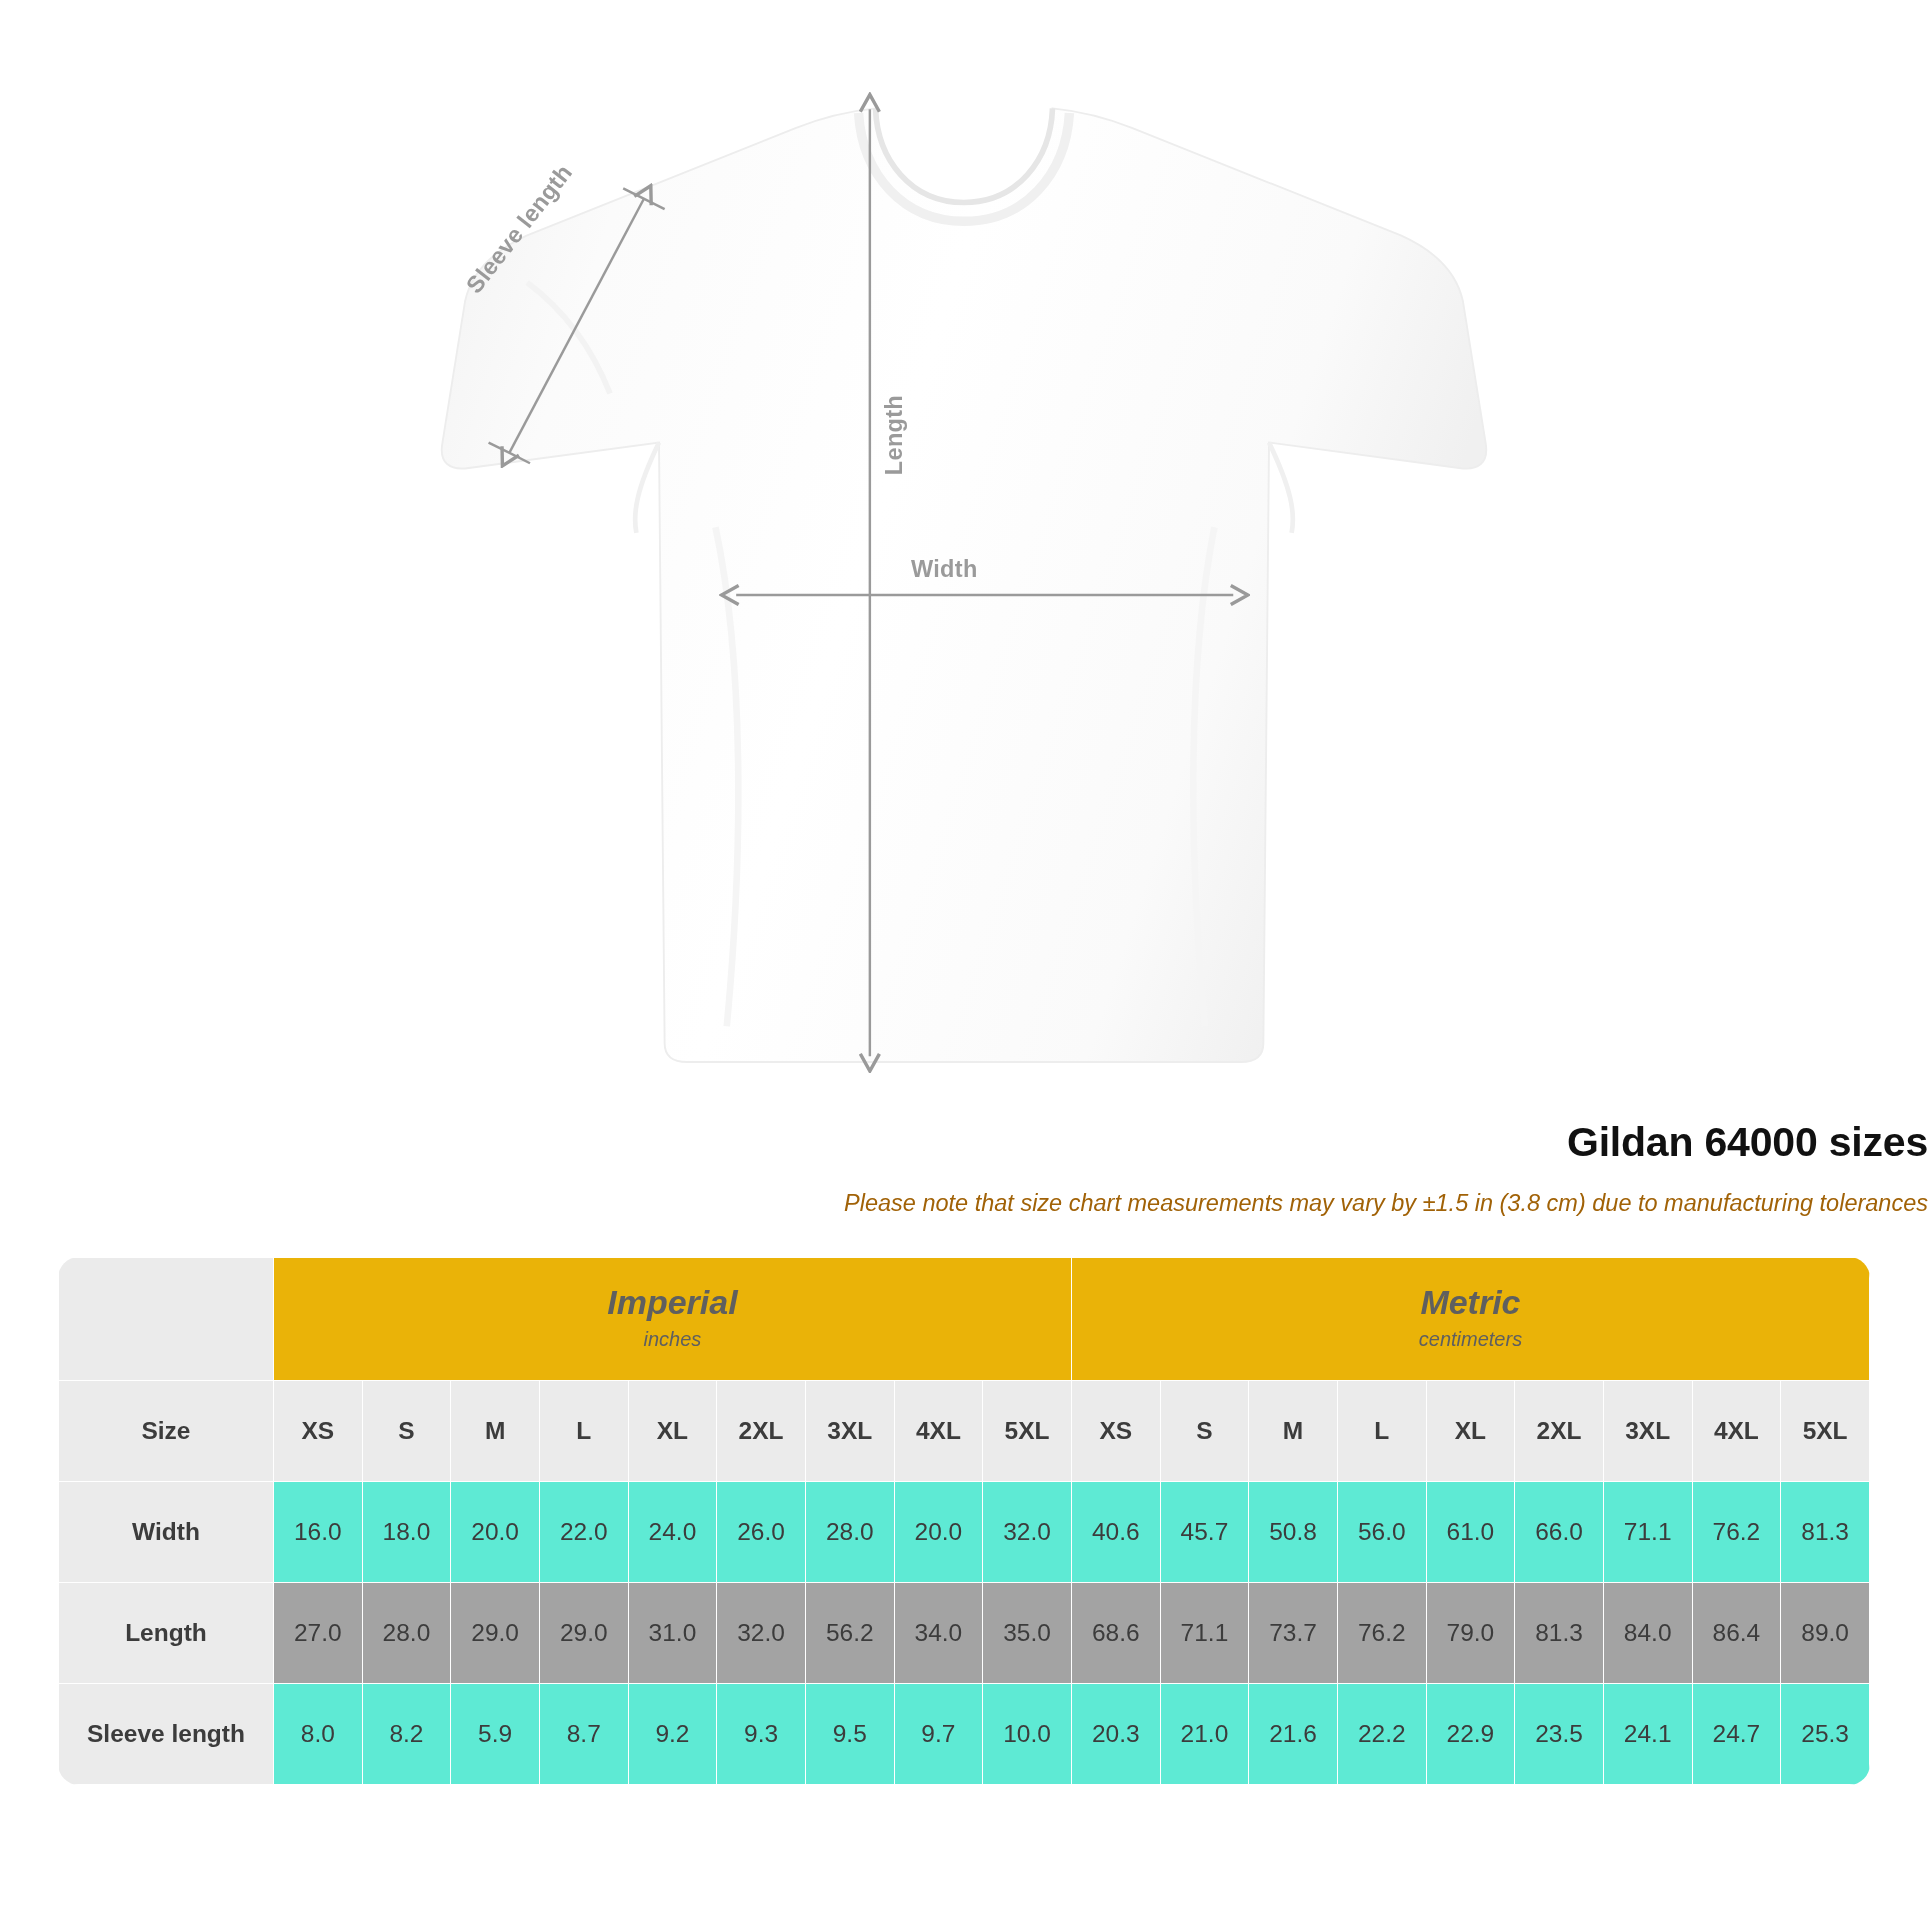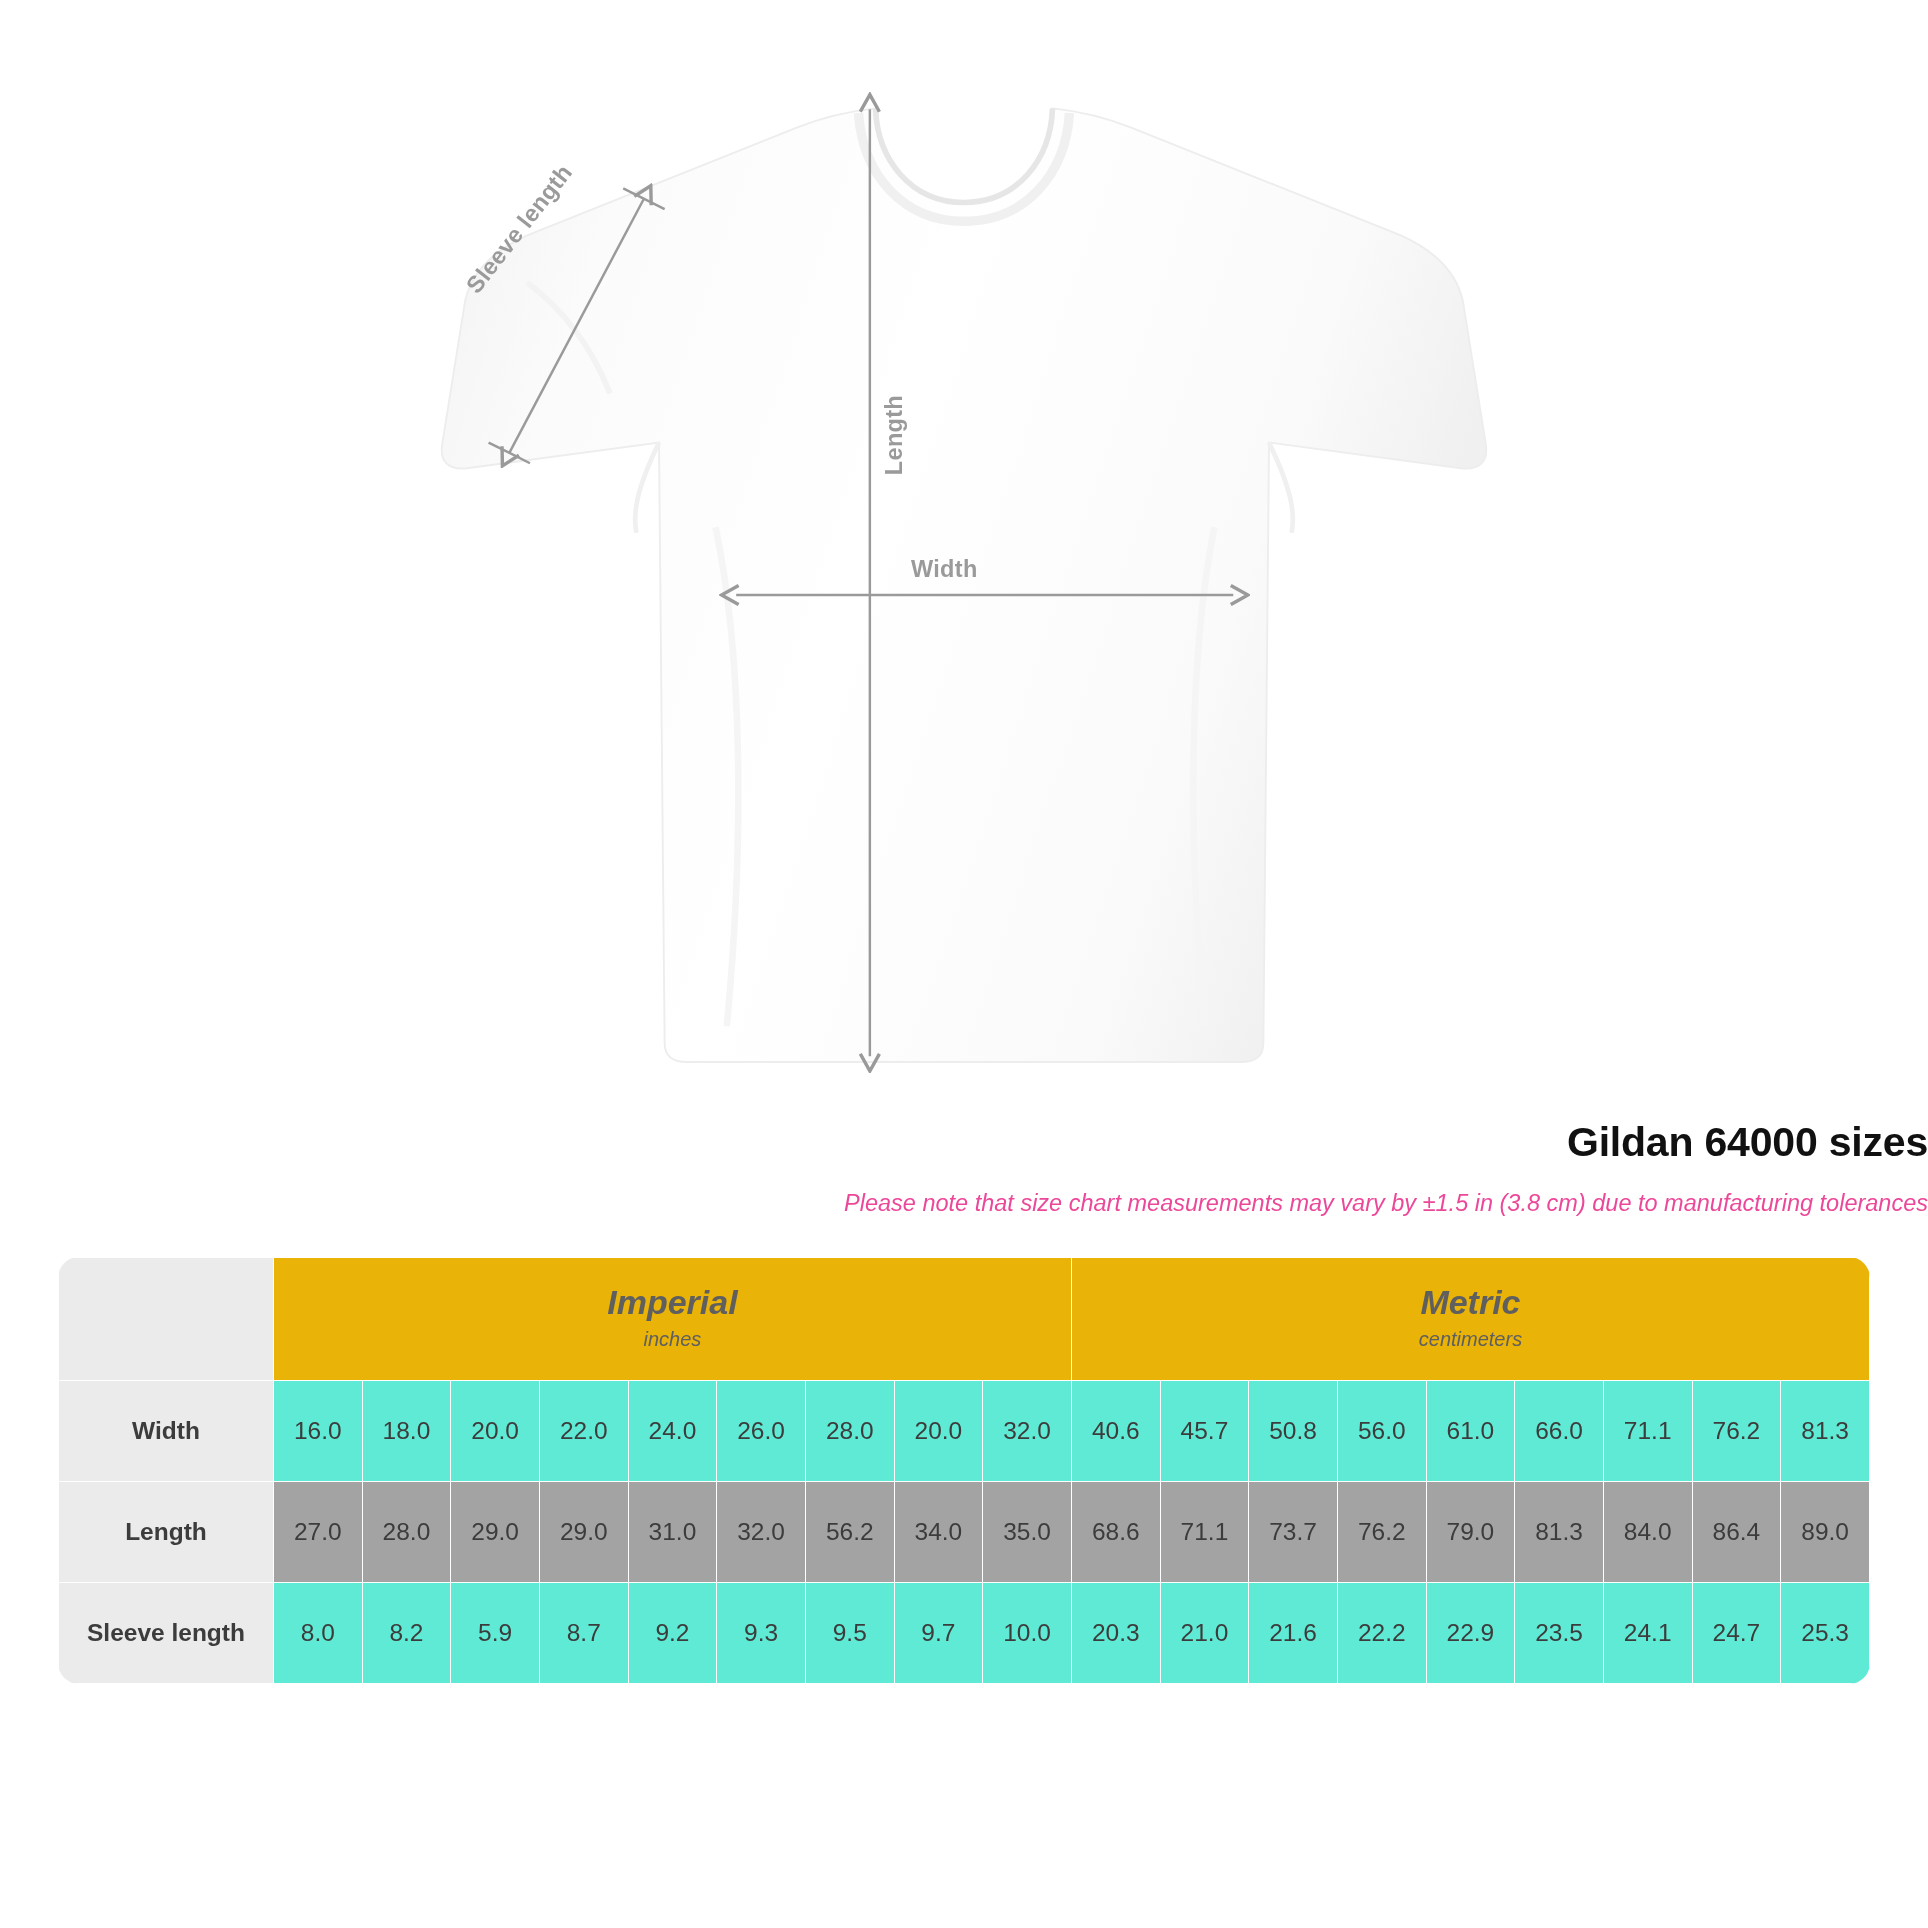--- a/index.html
+++ b/index.html
@@ -68,21 +68,21 @@
   .chart-title {
     font-size: 41px;
     font-weight: bold;
     color: #111111;
     margin: 0;
     letter-spacing: -0.2px;
   }
   .chart-note {
     font-size: 23.5px;
     font-style: italic;
-    color: #ec4899;
+    color: #a16207;
     margin-top: 24.5px;
   }
 
   
   .table-wrap {
     margin: 40px 58px 0 58px;
     border-radius: 21px;
     overflow: hidden;
   }
   table.size-table {
@@ -257,20 +257,41 @@
           <td class="unit-head" colspan="9">
             <div class="unit-name">Imperial</div>
             <div class="unit-sub">inches</div>
           </td>
           <td class="unit-head" colspan="9">
             <div class="unit-name">Metric</div>
             <div class="unit-sub">centimeters</div>
           </td>
         </tr>
 
+        <tr>
+          <td class="row-head">Size</td>
+          <td class="size-head-cell">XS</td>
+          <td class="size-head-cell">S</td>
+          <td class="size-head-cell">M</td>
+          <td class="size-head-cell">L</td>
+          <td class="size-head-cell">XL</td>
+          <td class="size-head-cell">2XL</td>
+          <td class="size-head-cell">3XL</td>
+          <td class="size-head-cell">4XL</td>
+          <td class="size-head-cell">5XL</td>
+          <td class="size-head-cell">XS</td>
+          <td class="size-head-cell">S</td>
+          <td class="size-head-cell">M</td>
+          <td class="size-head-cell">L</td>
+          <td class="size-head-cell">XL</td>
+          <td class="size-head-cell">2XL</td>
+          <td class="size-head-cell">3XL</td>
+          <td class="size-head-cell">4XL</td>
+          <td class="size-head-cell">5XL</td>
+        </tr>
 
         <tr class="data-row">
           <td class="row-head">Width</td>
           <td class="value">16.0</td>
           <td class="value">18.0</td>
           <td class="value">20.0</td>
           <td class="value">22.0</td>
           <td class="value">24.0</td>
           <td class="value">26.0</td>
           <td class="value">28.0</td>

